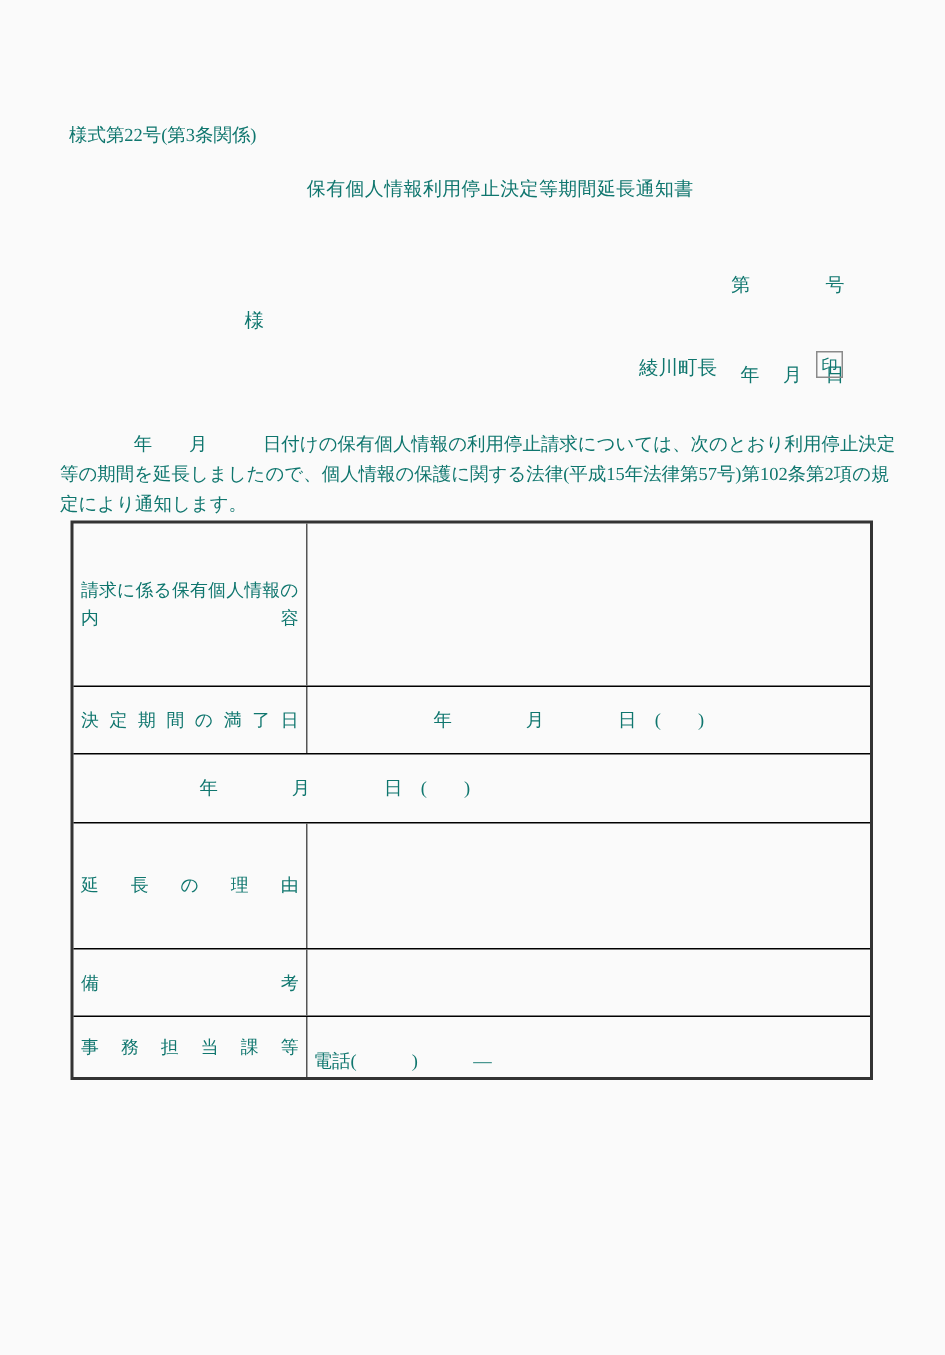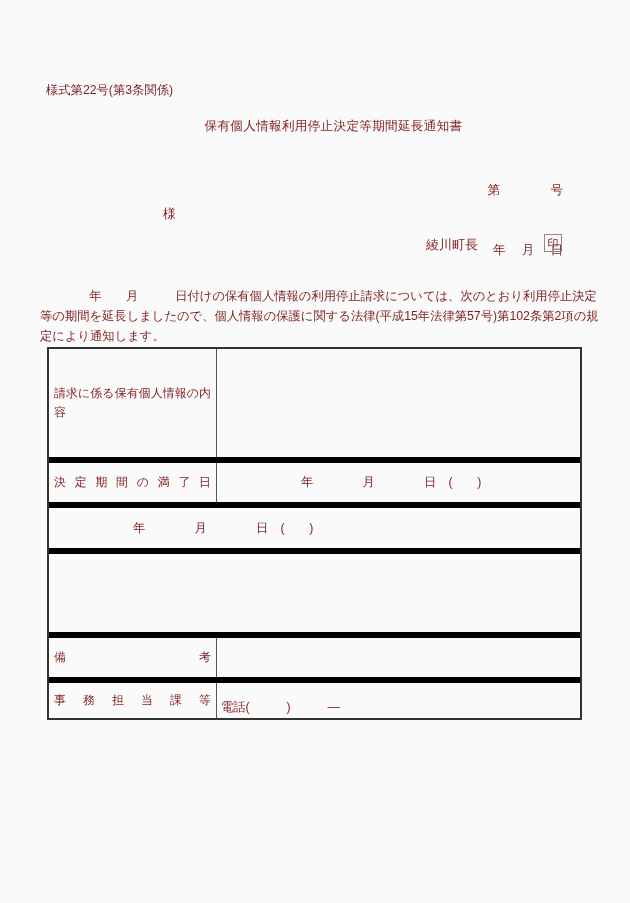--- a/index.html
+++ b/index.html
@@ -3,22 +3,22 @@
 <meta charset="utf-8">
 <style>
   html, body { margin: 0; padding: 0; }
   body { background: #e8e8e8; }
   .page {
     position: relative;
     width: 630px;
     height: 903px;
     margin: 0 auto;
     background: #fafafa;
-    color: #7f1d1d;
-    font-family: Liberation Sans, sans-serif;
+    color: #0f766e;
+    font-family: Liberation Serif, serif;
     overflow: hidden;
   }
   .abs { position: absolute; }
 
   .form-code   { left: 46px;  top: 82px;  font-size: 12.3px; }
   .doc-title   { left: 0; right: 0; top: 118px; text-align: center; font-size: 12.6px; letter-spacing: 0.3px; padding-left: 37px; }
   .num-date    { right: 67px; top: 140px; text-align: right; font-size: 12.6px; line-height: 20px; white-space: pre; }
   .addressee   { left: 163px; top: 205px; font-size: 13px; }
   .sender      { left: 426px; top: 236px; font-size: 13px; }
   .seal-box {
@@ -34,30 +34,30 @@
     font-size: 12.3px; line-height: 20px;
     white-space: pre-wrap;
   }
 
   .form-table {
     left: 47px; top: 347px; width: 535px;
     box-sizing: border-box;
     border: 2px solid #333;
     background: transparent;
   }
-  .trow { display: flex; box-sizing: border-box; border-top: 6px solid #000000; }
+  .trow { display: flex; box-sizing: border-box; border-top: 1px solid #000000; }
   .trow:first-child { border-top: none; }
   .rh1 { height: 108px; }
   .rh2 { height: 45px; }
   .rh3 { height: 46px; }
   .rh4 { height: 84px; }
   .rh5 { height: 41px; }
   .rh6 { height: 45px; }
   .tlabel {
-    width: 168px;
+    width: 156px;
     box-sizing: border-box;
     border-right: 1px solid #555;
     display: flex; flex-direction: column; justify-content: center;
     padding: 0 5px;
   }
   .jlabel {
     font-size: 11.9px; line-height: 19px;
     text-align: justify;
     text-align-last: justify;
     -moz-text-align-last: justify;
@@ -118,20 +118,23 @@
         <div class="jlabel">決定期間の満了日</div>
       </div>
       <div class="tvalue date-pad">年　　　　月　　　　日　(　　)</div>
     </div>
 
     <div class="trow rh3">
       <div class="tvalue date-pad">年　　　　月　　　　日　(　　)</div>
     </div>
 
     <div class="trow rh4">
+      <div class="tlabel">
+        <div class="jlabel">延長の理由</div>
+      </div>
       <div class="tvalue"></div>
     </div>
 
     <div class="trow rh6">
       <div class="tlabel">
         <div class="jlabel">備考</div>
       </div>
       <div class="tvalue"></div>
     </div>
 

